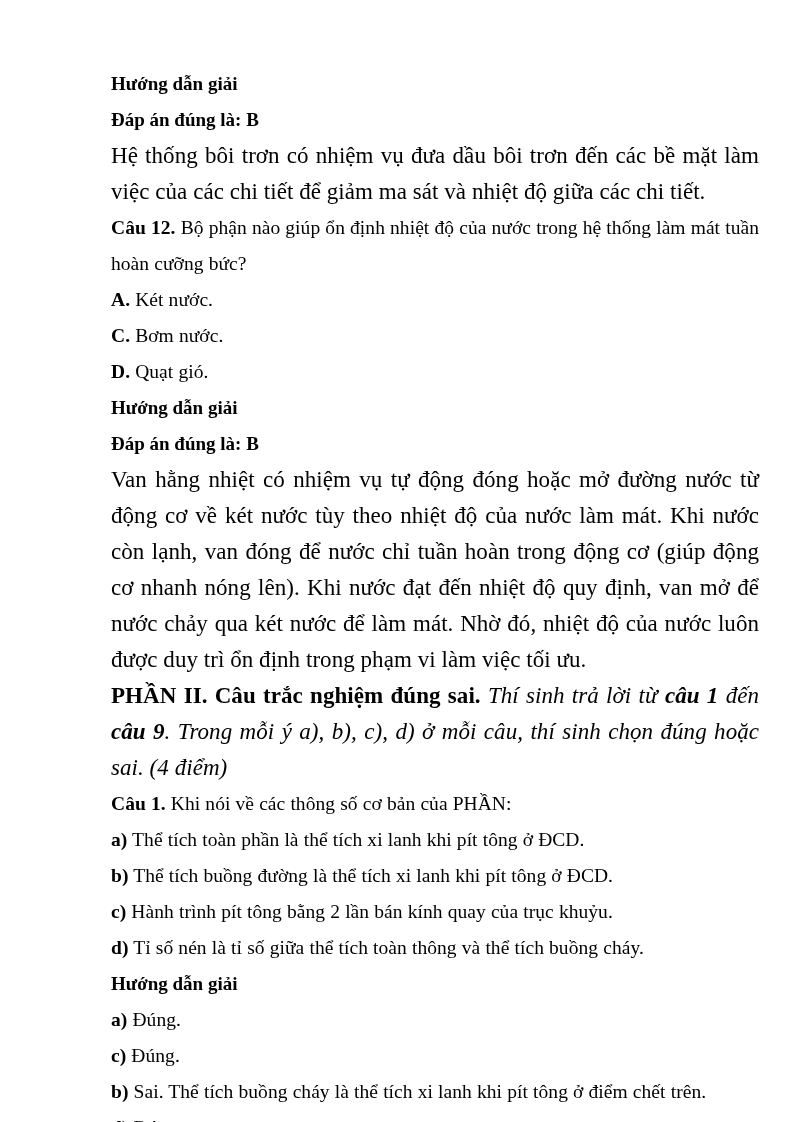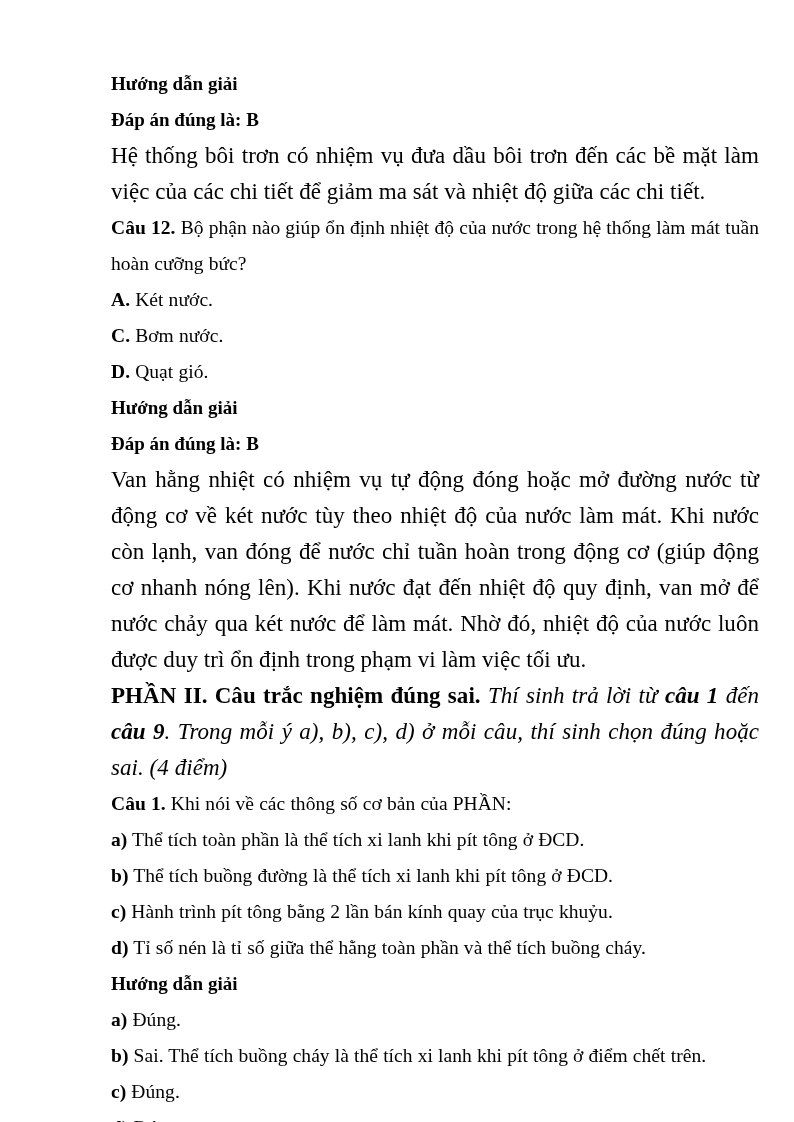--- a/index.html
+++ b/index.html
@@ -90,28 +90,28 @@
     <p class="para"><span class="sect-head">PHẦN II. Câu trắc nghiệm đúng sai.</span><i> Thí sinh trả lời từ </i><span class="bi">câu 1</span><i> đến </i><span class="bi">câu 9</span><i>. Trong mỗi ý a), b), c), d) ở mỗi câu, thí sinh chọn đúng hoặc sai. (4 điểm)</i></p>
 
     <p class="line"><span class="label">Câu 1.</span><span> Khi nói về các thông số cơ bản của PHẦN:</span></p>
 
     <p class="line"><span class="label">a)</span><span> Thể tích toàn phần là thể tích xi lanh khi pít tông ở ĐCD.</span></p>
 
     <p class="line"><span class="label">b)</span><span> Thể tích buồng đường là thể tích xi lanh khi pít tông ở ĐCD.</span></p>
 
     <p class="line"><span class="label">c)</span><span> Hành trình pít tông bằng 2 lần bán kính quay của trục khuỷu.</span></p>
 
-    <p class="line"><span class="label">d)</span><span> Tỉ số nén là tỉ số giữa thể hằng toàn phần và thể tích buồng cháy.</span></p>
+    <p class="line"><span class="label">d)</span><span> Tỉ số nén là tỉ số giữa thể tích toàn thông và thể tích buồng cháy.</span></p>
 
     <p class="bold-head">Hướng dẫn giải</p>
 
     <p class="line"><span class="label">a)</span><span> Đúng.</span></p>
 
+    <p class="line"><span class="label">c)</span><span> Đúng.</span></p>
+
     <p class="line"><span class="label">b)</span><span> Sai. Thể tích buồng cháy là thể tích xi lanh khi pít tông ở điểm chết trên.</span></p>
-
-    <p class="line"><span class="label">c)</span><span> Đúng.</span></p>
 
     <p class="line"><span class="label">d)</span><span> Đúng.</span></p>
 
     <p class="line"><span class="label">Câu 2.</span><span> So sánh động cơ xăng và động cơ Diesel 4 kỳ:</span></p>
 
   </div>
 </div>
 
 </body></html>

